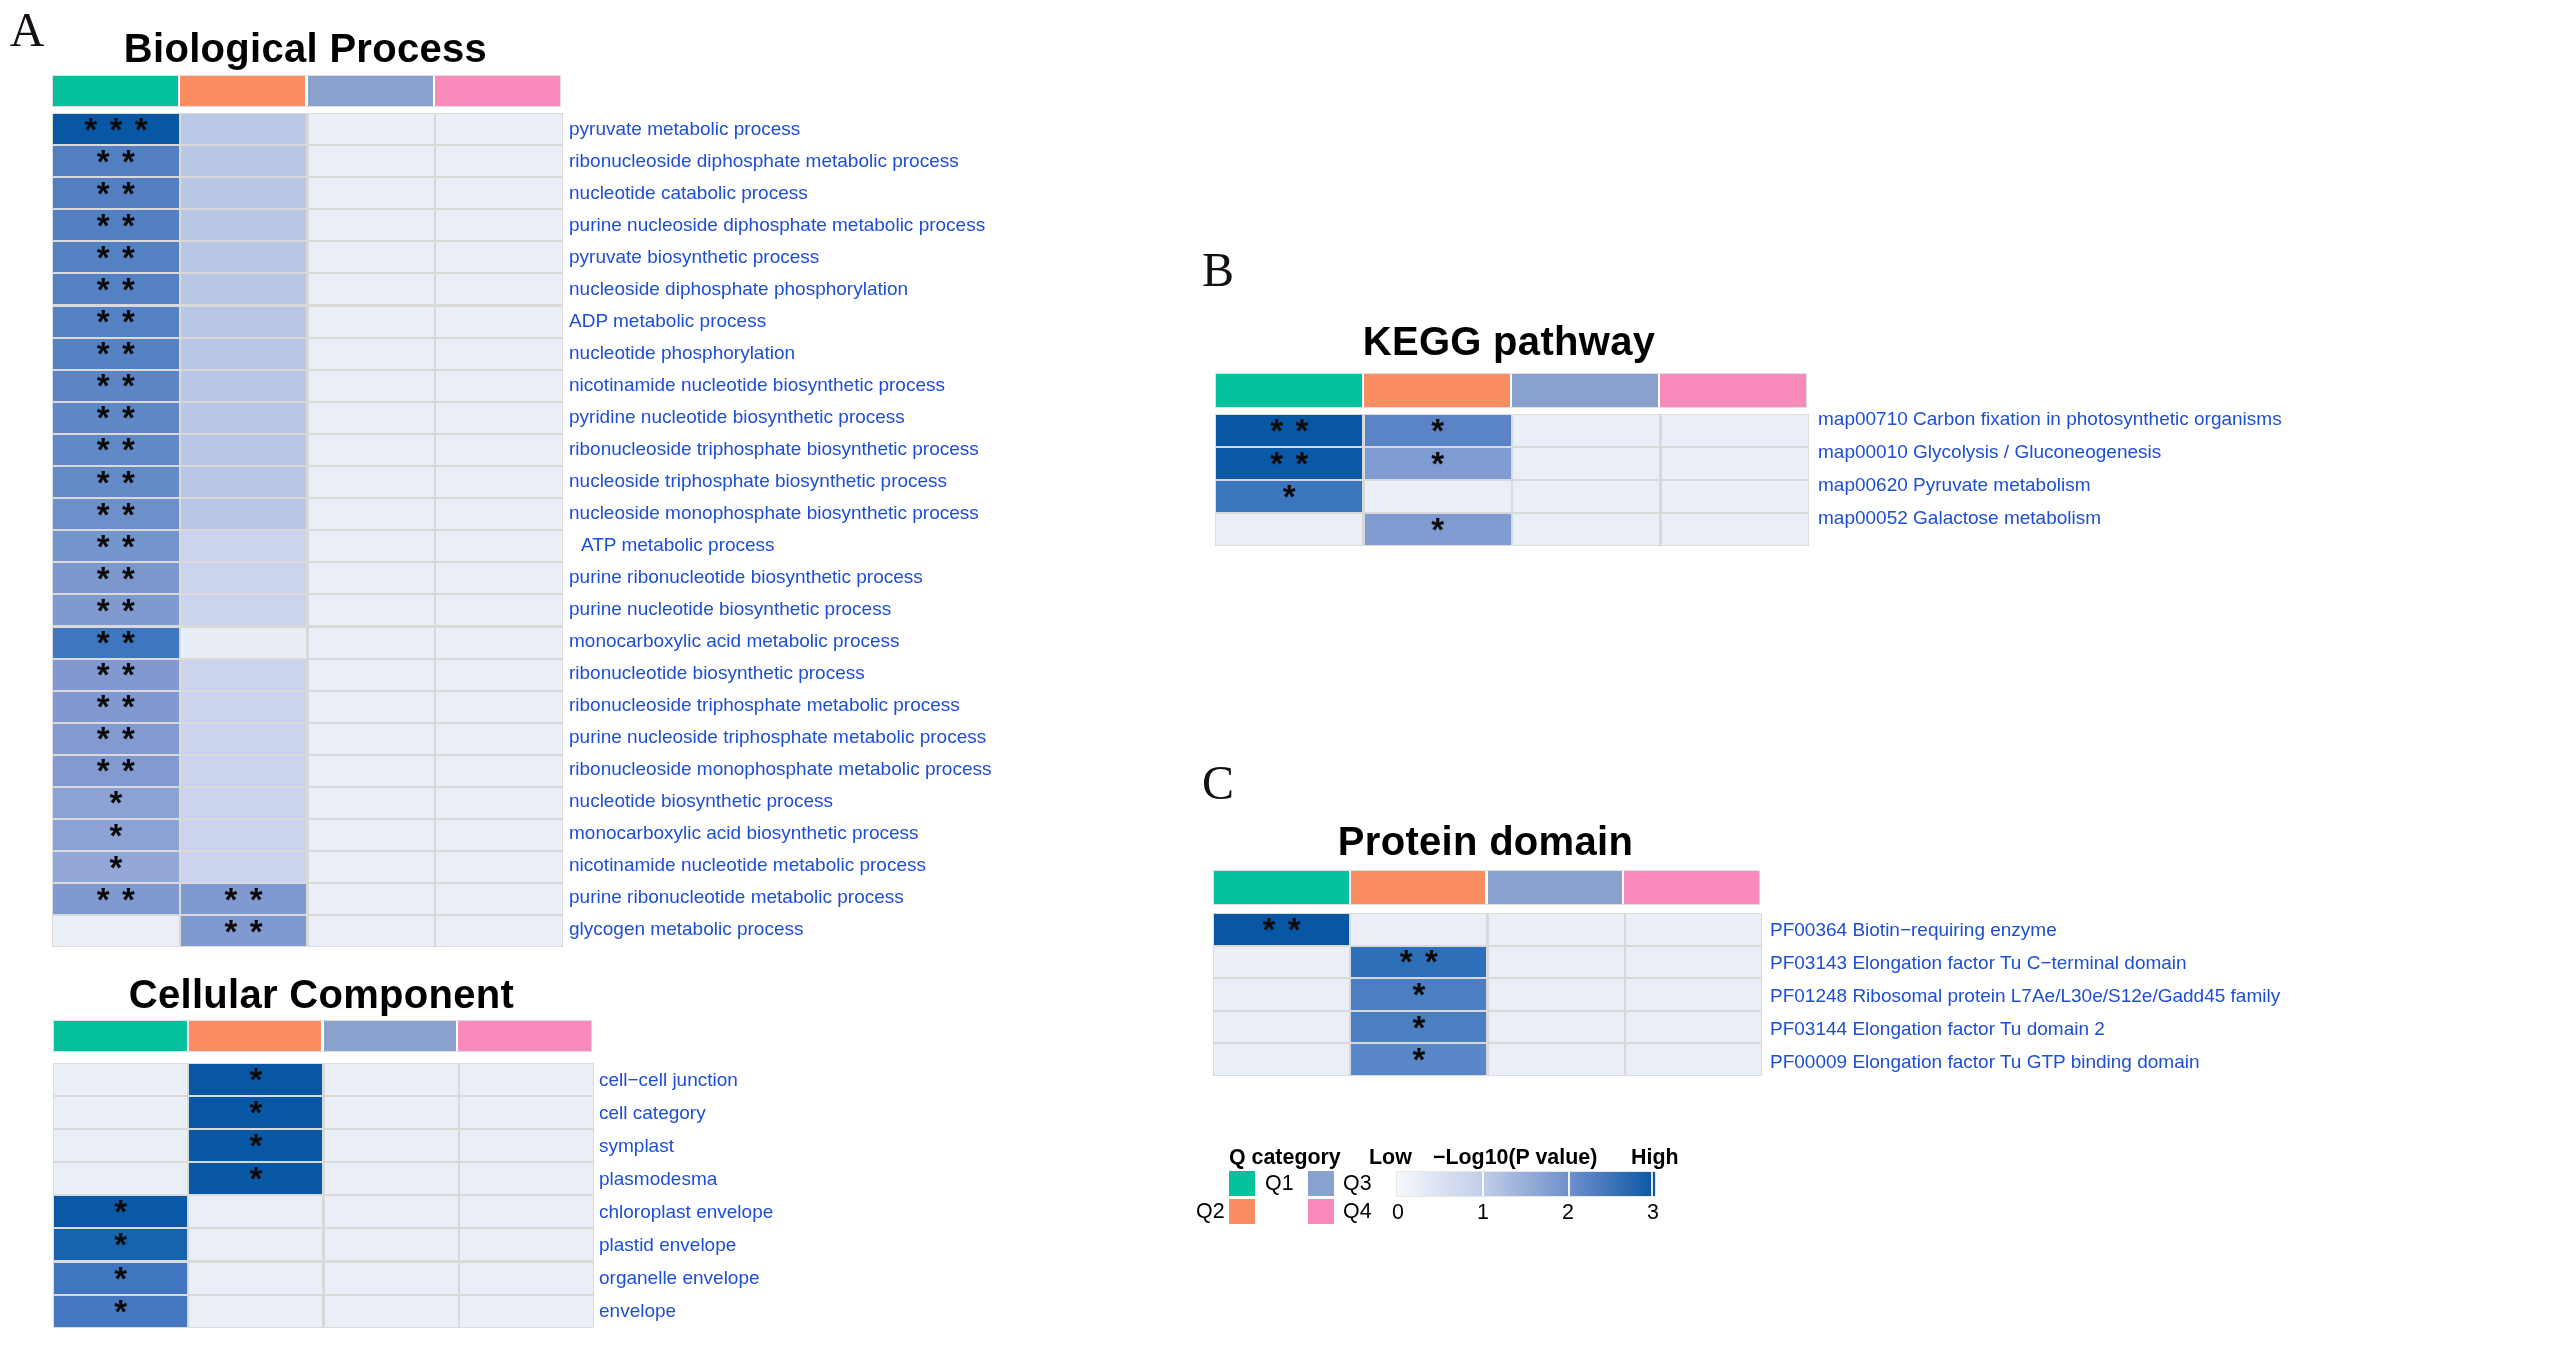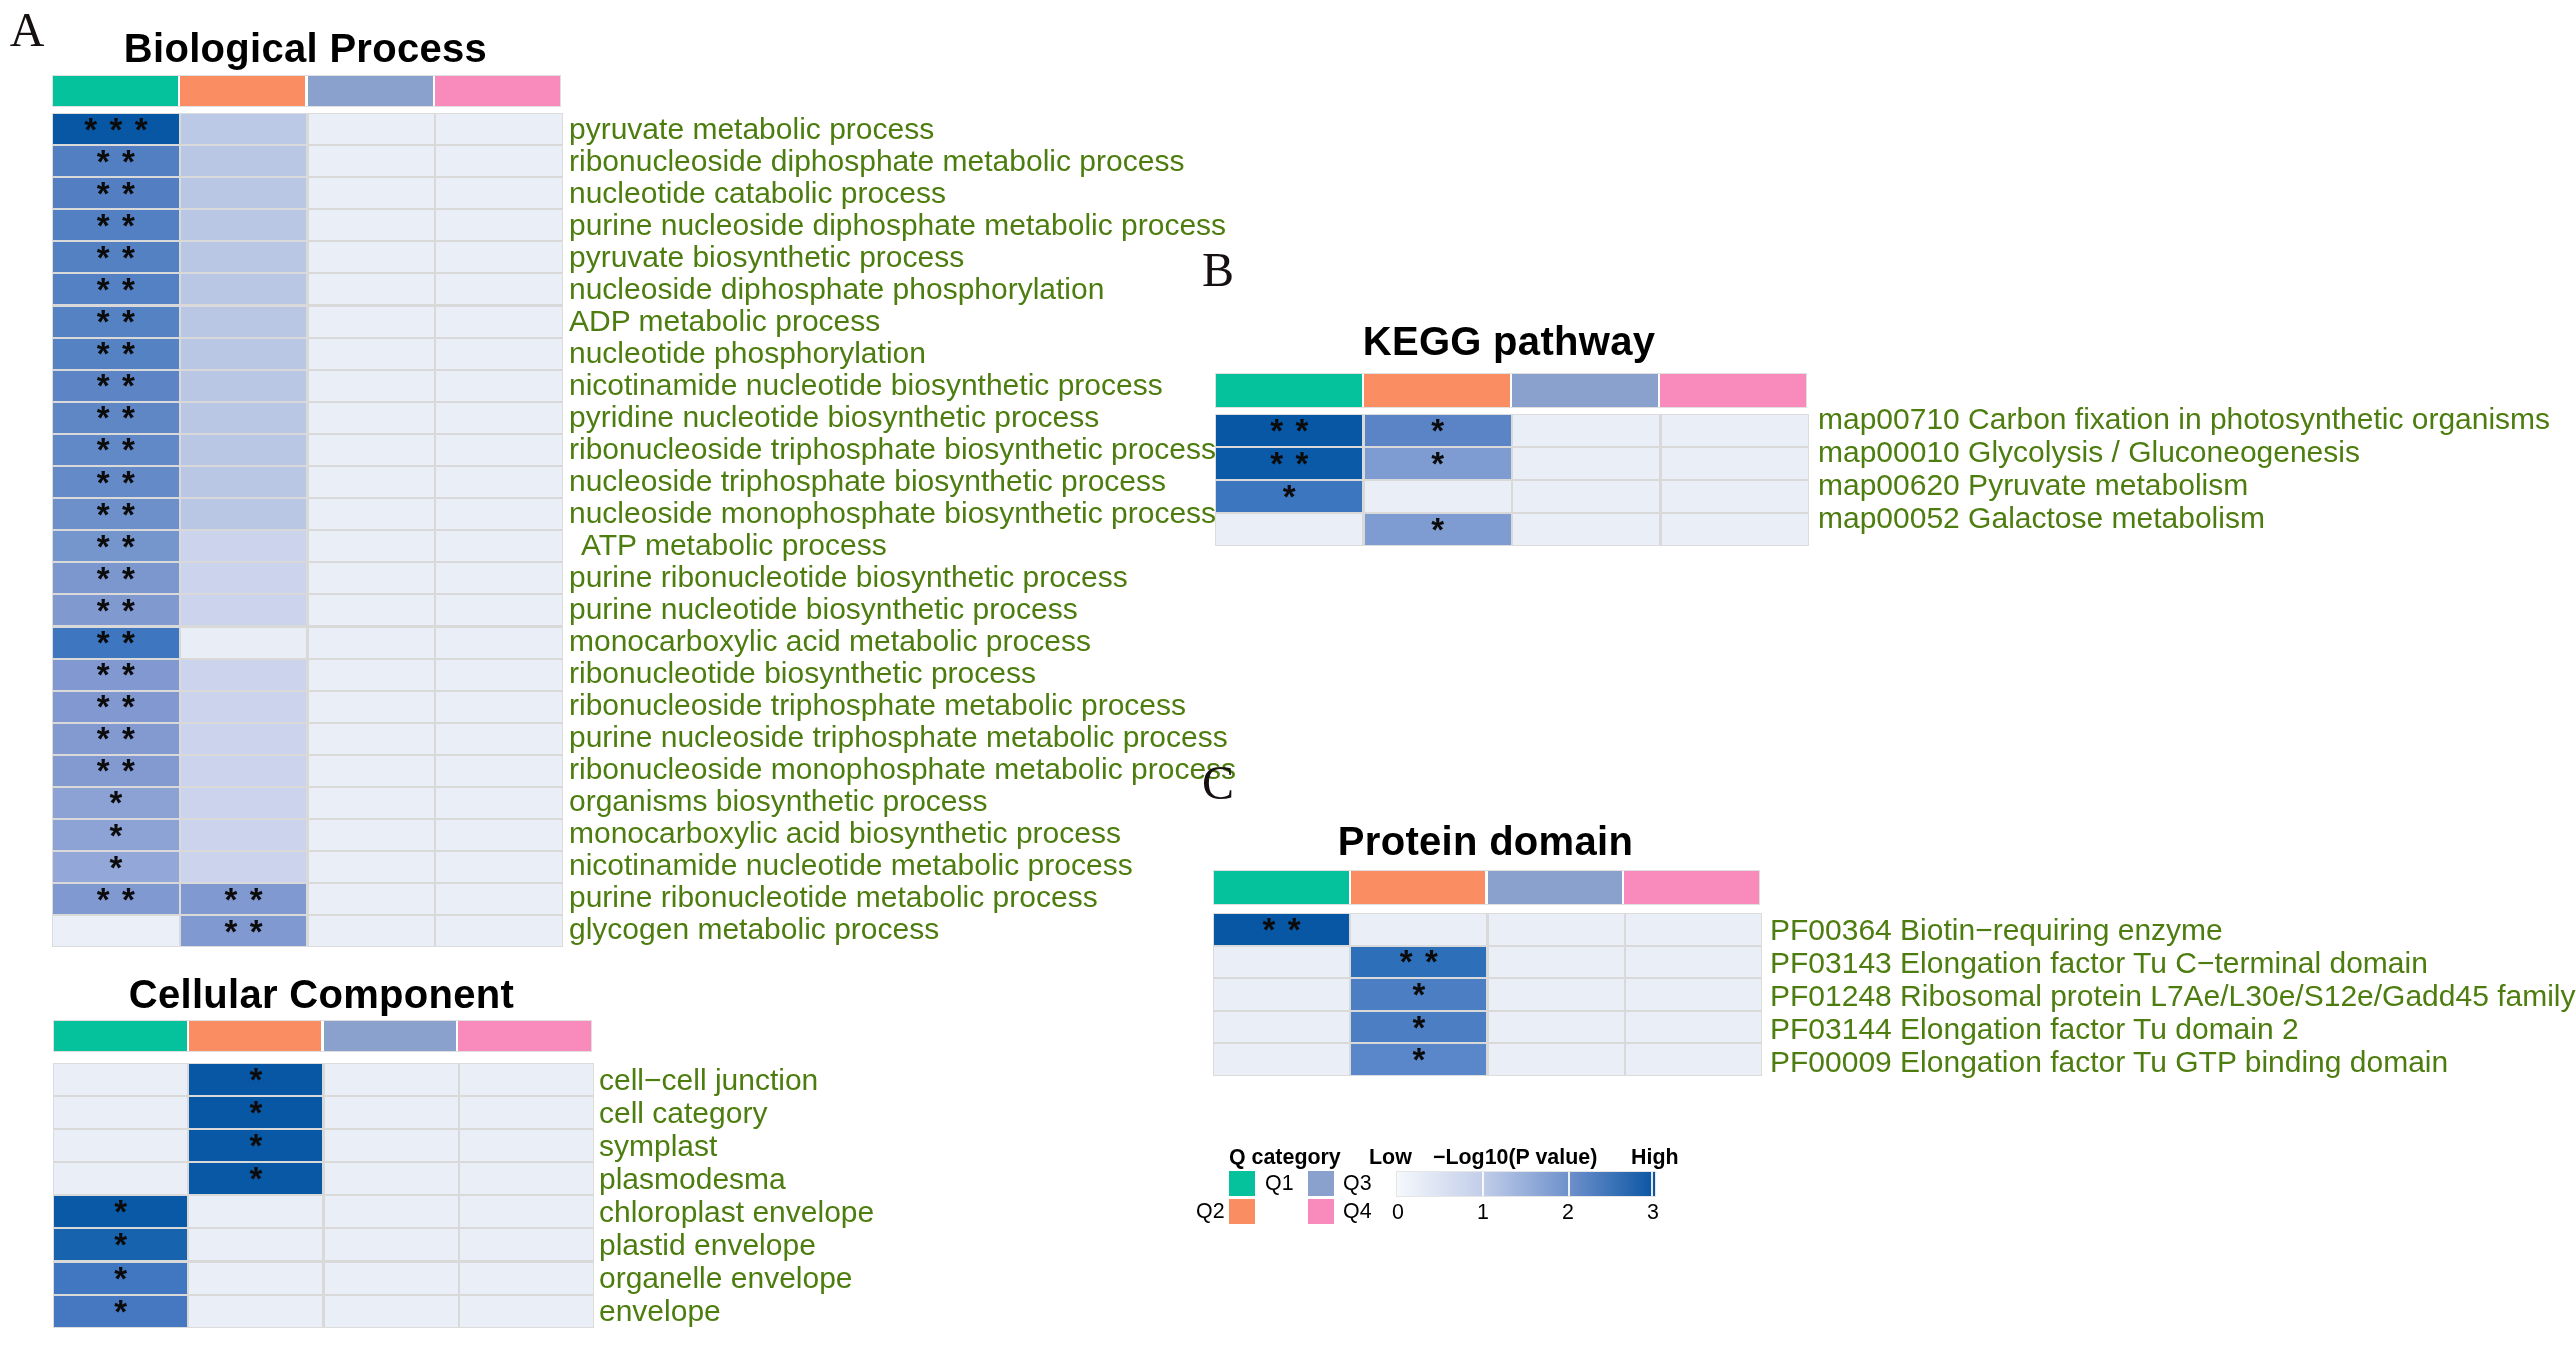--- a/index.html
+++ b/index.html
@@ -8,21 +8,21 @@
   .panel-letter{position:absolute;font-family:"Liberation Serif","DejaVu Serif",serif;
     font-size:48px;line-height:1;color:#171010;}
   .panel-title{position:absolute;font-weight:700;font-size:40px;line-height:1.1;
     text-align:center;white-space:nowrap;letter-spacing:0.3px;}
   .qheader{position:absolute;display:flex;gap:2.1px;border:1.4px solid #e0e0e0;background:#fff;box-sizing:border-box;}
   .qheader>div{flex:1;}
   .hgrid{position:absolute;display:grid;gap:2.1px;background:#d9d9d9;border:1.4px solid #dcdcdc;box-sizing:content-box;}
   .cell{display:flex;align-items:center;justify-content:center;}
   .stars{font-size:33px;font-weight:700;letter-spacing:12.4px;margin-right:-12.4px;line-height:1;color:#0b0b0b;}
   .rowlabels{position:absolute;}
-  .rowlabel{display:flex;align-items:center;white-space:nowrap;font-size:30px;color:#4d7c0f;}
+  .rowlabel{display:flex;align-items:center;white-space:nowrap;font-size:19px;color:#1d4ed8;}
   .legend-text{position:absolute;font-size:21.4px;font-weight:700;white-space:nowrap;}
   #legend-qtitle{left:1229px;top:1145px;}
   #legend-low{left:1369px;top:1145px;}
   #legend-scale{left:1433px;top:1145px;}
   #legend-high{left:1631px;top:1145px;}
   .swatch{position:absolute;width:25.5px;height:25px;}
   .legend-qlabel{position:absolute;font-size:21.4px;line-height:25px;}
   .gradbar{position:absolute;border:0.7px solid #e6e6e6;box-sizing:border-box;}
   .gradbar .tick{position:absolute;top:0;bottom:0;width:2.1px;background:rgba(255,255,255,0.88);}
   .grad-num{position:absolute;font-size:21.4px;transform:translateX(-50%);}
@@ -218,21 +218,21 @@
       <div class="rowlabel" style="height: 32px;">nucleoside triphosphate biosynthetic process</div>
       <div class="rowlabel" style="height: 32px;">nucleoside monophosphate biosynthetic process</div>
       <div class="rowlabel" style="height: 32px; margin-left: 12px;">ATP metabolic process</div>
       <div class="rowlabel" style="height: 32px;">purine ribonucleotide biosynthetic process</div>
       <div class="rowlabel" style="height: 32px;">purine nucleotide biosynthetic process</div>
       <div class="rowlabel" style="height: 32px;">monocarboxylic acid metabolic process</div>
       <div class="rowlabel" style="height: 32px;">ribonucleotide biosynthetic process</div>
       <div class="rowlabel" style="height: 32px;">ribonucleoside triphosphate metabolic process</div>
       <div class="rowlabel" style="height: 32px;">purine nucleoside triphosphate metabolic process</div>
       <div class="rowlabel" style="height: 32px;">ribonucleoside monophosphate metabolic process</div>
-      <div class="rowlabel" style="height: 32px;">organisms biosynthetic process</div>
+      <div class="rowlabel" style="height: 32px;">nucleotide biosynthetic process</div>
       <div class="rowlabel" style="height: 32px;">monocarboxylic acid biosynthetic process</div>
       <div class="rowlabel" style="height: 32px;">nicotinamide nucleotide metabolic process</div>
       <div class="rowlabel" style="height: 32px;">purine ribonucleotide metabolic process</div>
       <div class="rowlabel" style="height: 32px;">glycogen metabolic process</div>
     </div>
     <div class="panel-title" style="left: 52px; top: 972px; width: 539px;">Cellular Component</div>
     <div class="qheader" style="left: 53px; top: 1020px; width: 539px; height: 32px;">
       <div style="background: rgb(5, 193, 156);"></div>
       <div style="background: rgb(251, 141, 98);"></div>
       <div style="background: rgb(138, 161, 205);"></div>

